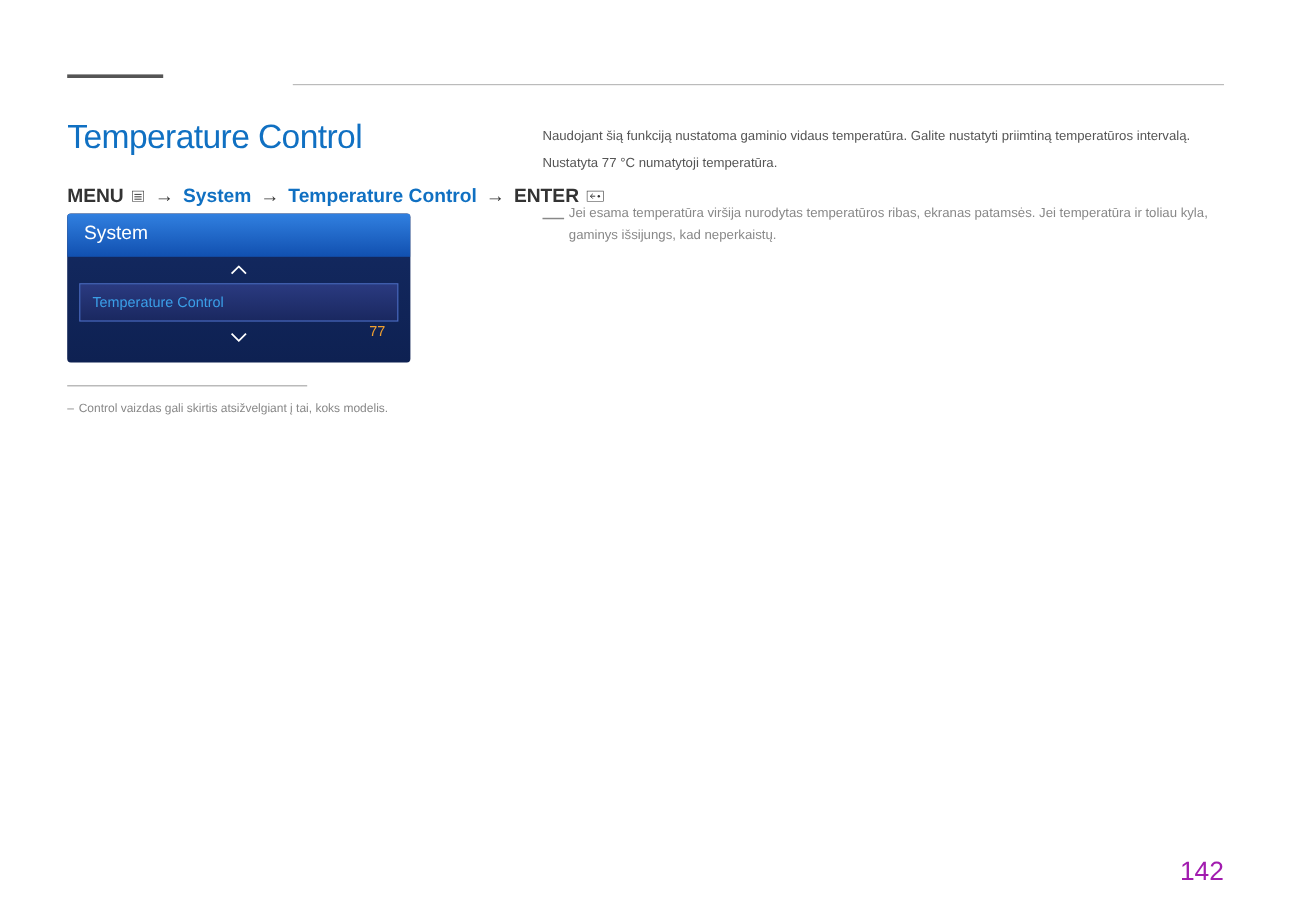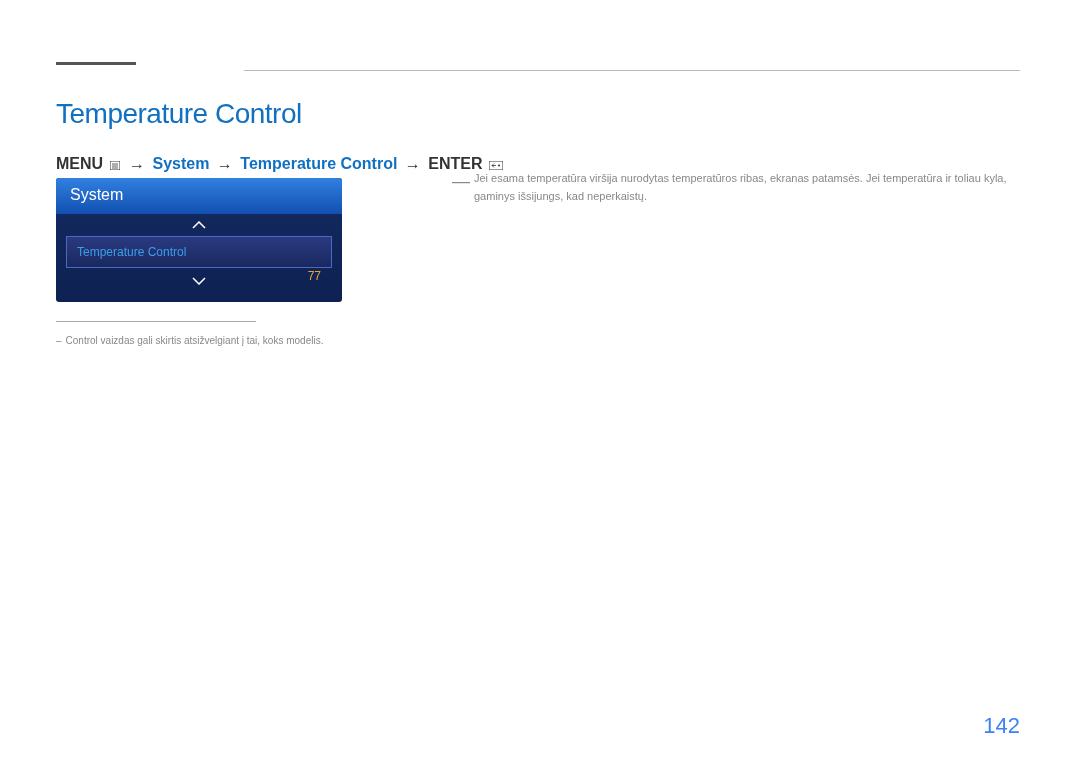--- a/index.html
+++ b/index.html
@@ -164,21 +164,21 @@
     }
     .body-note .note-content {
       display: block;
       padding-left: 22px;
     }
     .page-number {
       position: absolute;
       bottom: 24px;
       right: 60px;
       font-size: 22px;
-      color: #3b82f6;
+      color: #a21caf;
       font-weight: 300;
     }
   </style>
 </head>
 <body>
 
 <div class="top-marker"></div>
 <div class="top-line"></div>
 
 <h1 class="page-title">Temperature Control</h1>
@@ -225,20 +225,22 @@
       </svg>
   </div>
 </div>
 
 <div class="footnote-sep"></div>
 <div class="footnote">
   <span class="dash">–</span><span>Control vaizdas gali skirtis atsižvelgiant į tai, koks modelis.</span>
 </div>
 
 <div class="body-text">
+  <p>Naudojant šią funkciją nustatoma gaminio vidaus temperatūra. Galite nustatyti priimtiną temperatūros intervalą.</p>
+  <p>Nustatyta 77 °C numatytoji temperatūra.</p>
 </div>
 
 <div class="body-note">
   <span class="note-dash">―</span>
   <span class="note-content">Jei esama temperatūra viršija nurodytas temperatūros ribas, ekranas patamsės. Jei temperatūra ir toliau kyla, gaminys išsijungs, kad neperkaistų.</span>
 </div>
 
 <div class="page-number">142</div>
 
 </body></html>

